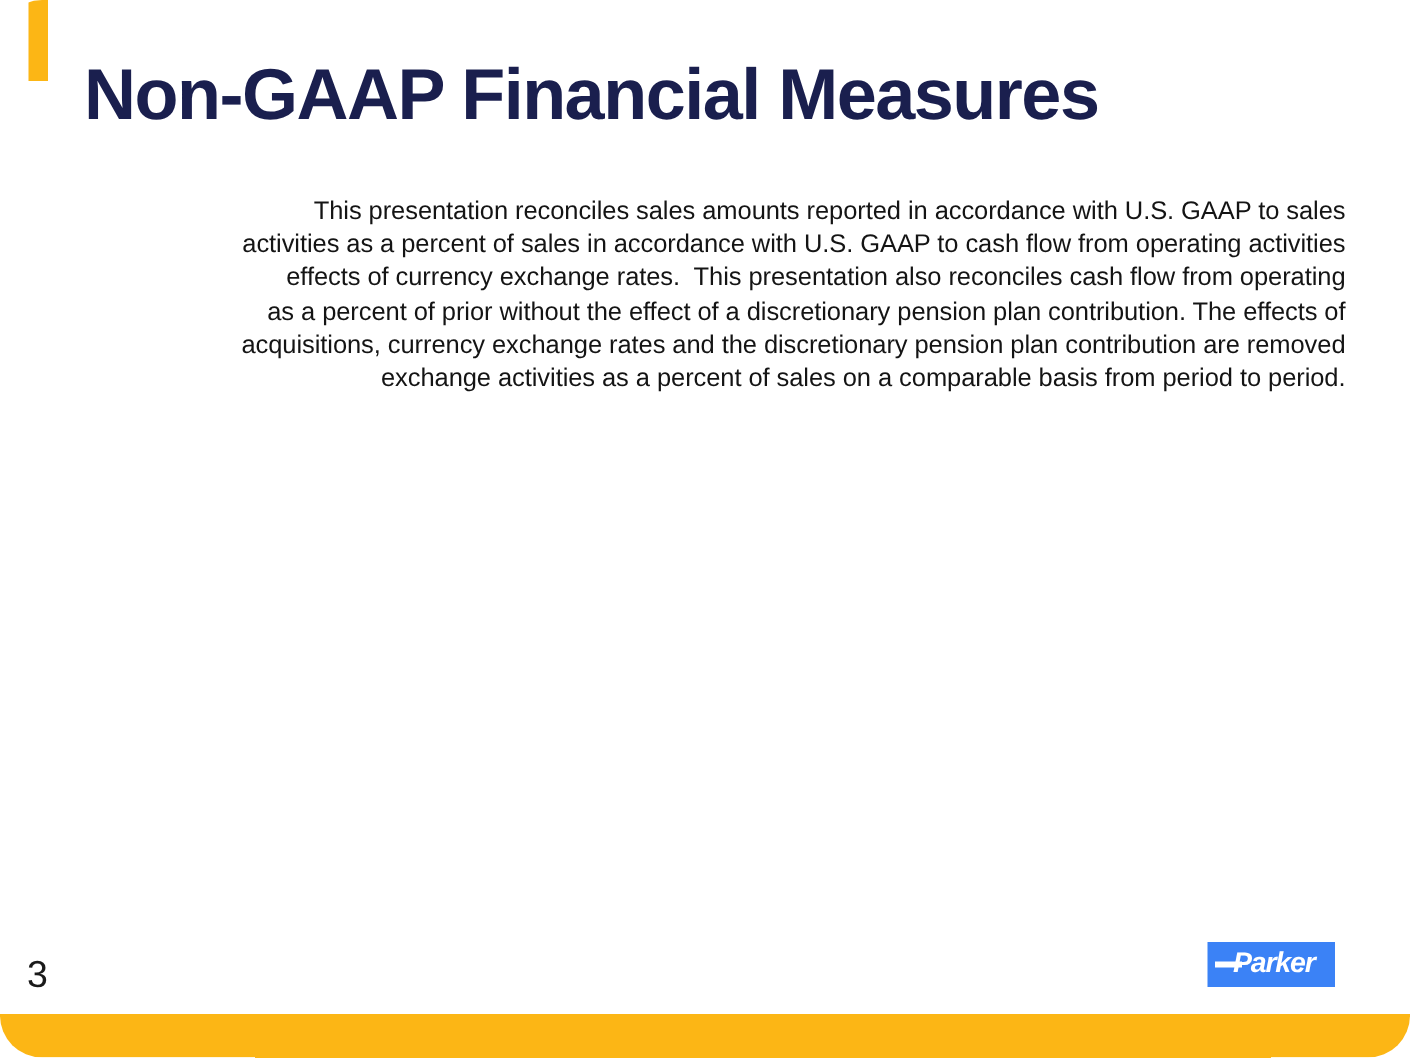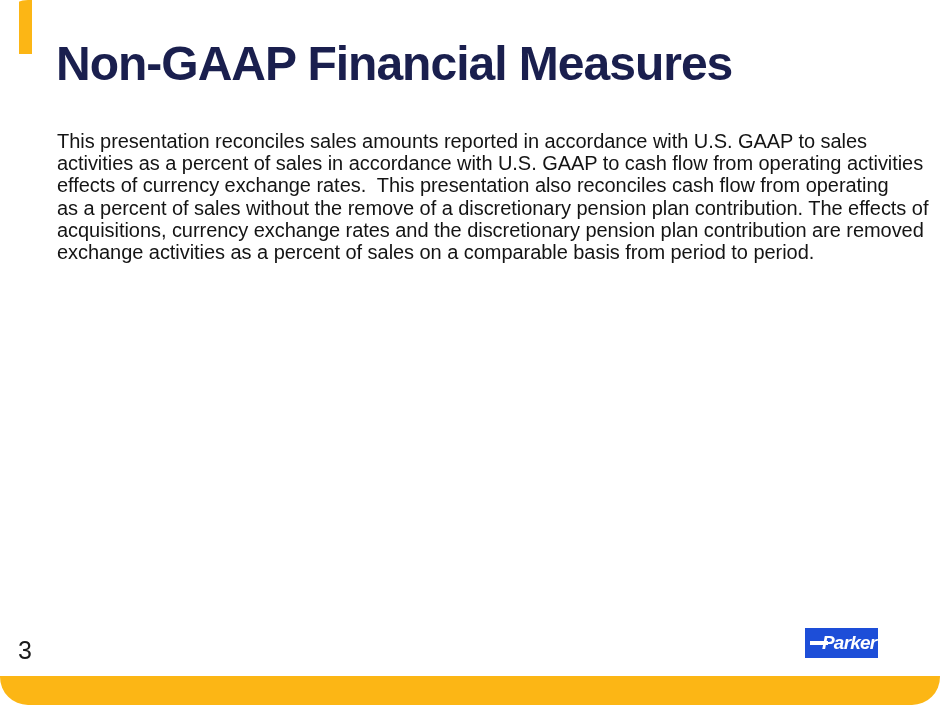--- a/index.html
+++ b/index.html
@@ -36,40 +36,41 @@
     white-space: pre;
   }
   .body-paragraph {
     position: absolute;
     left: 57px;
     top: 130px;
     width: 840px;
     color: #141414;
   }
   .body-line {
-    font-size: 20px;
+    font-size: 17px;
     line-height: 22.2px;
     letter-spacing: -0.05px;
     white-space: pre;
+    text-align: right;
   }
   .page-number {
     position: absolute;
     left: 18px;
     top: 636px;
     font-size: 25px;
     line-height: 28px;
     color: #1A1A1A;
   }
   .parker-logo {
     position: absolute;
     left: 805px;
     top: 628px;
-    width: 73px;
+    width: 85px;
     height: 30px;
-    background: #1d4ed8;
+    background: #3b82f6;
   }
   .parker-logo .logo-dash {
     position: absolute;
     left: 5px;
     top: 13px;
     width: 18px;
     height: 4px;
     background: #ffffff;
   }
   .parker-logo .logo-text {
@@ -99,21 +100,21 @@
 <div class="slide">
 
   <div class="accent-tab"></div>
 
   <h1 class="slide-title" style="margin:0;">Non-GAAP Financial Measures</h1>
 
   <div class="body-paragraph">
     <div class="body-line">This presentation reconciles sales amounts reported in accordance with U.S. GAAP to sales</div>
     <div class="body-line">activities as a percent of sales in accordance with U.S. GAAP to cash flow from operating activities</div>
     <div class="body-line">effects of currency exchange rates.  This presentation also reconciles cash flow from operating</div>
-    <div class="body-line">as a percent of sales without the remove of a discretionary pension plan contribution. The effects of</div>
+    <div class="body-line">as a percent of prior without the effect of a discretionary pension plan contribution. The effects of</div>
     <div class="body-line">acquisitions, currency exchange rates and the discretionary pension plan contribution are removed</div>
     <div class="body-line">exchange activities as a percent of sales on a comparable basis from period to period.</div>
   </div>
 
   <div class="page-number">3</div>
 
   <div class="parker-logo">
     <span class="logo-dash"></span>
     <span class="logo-text">Parker</span>
   </div>

